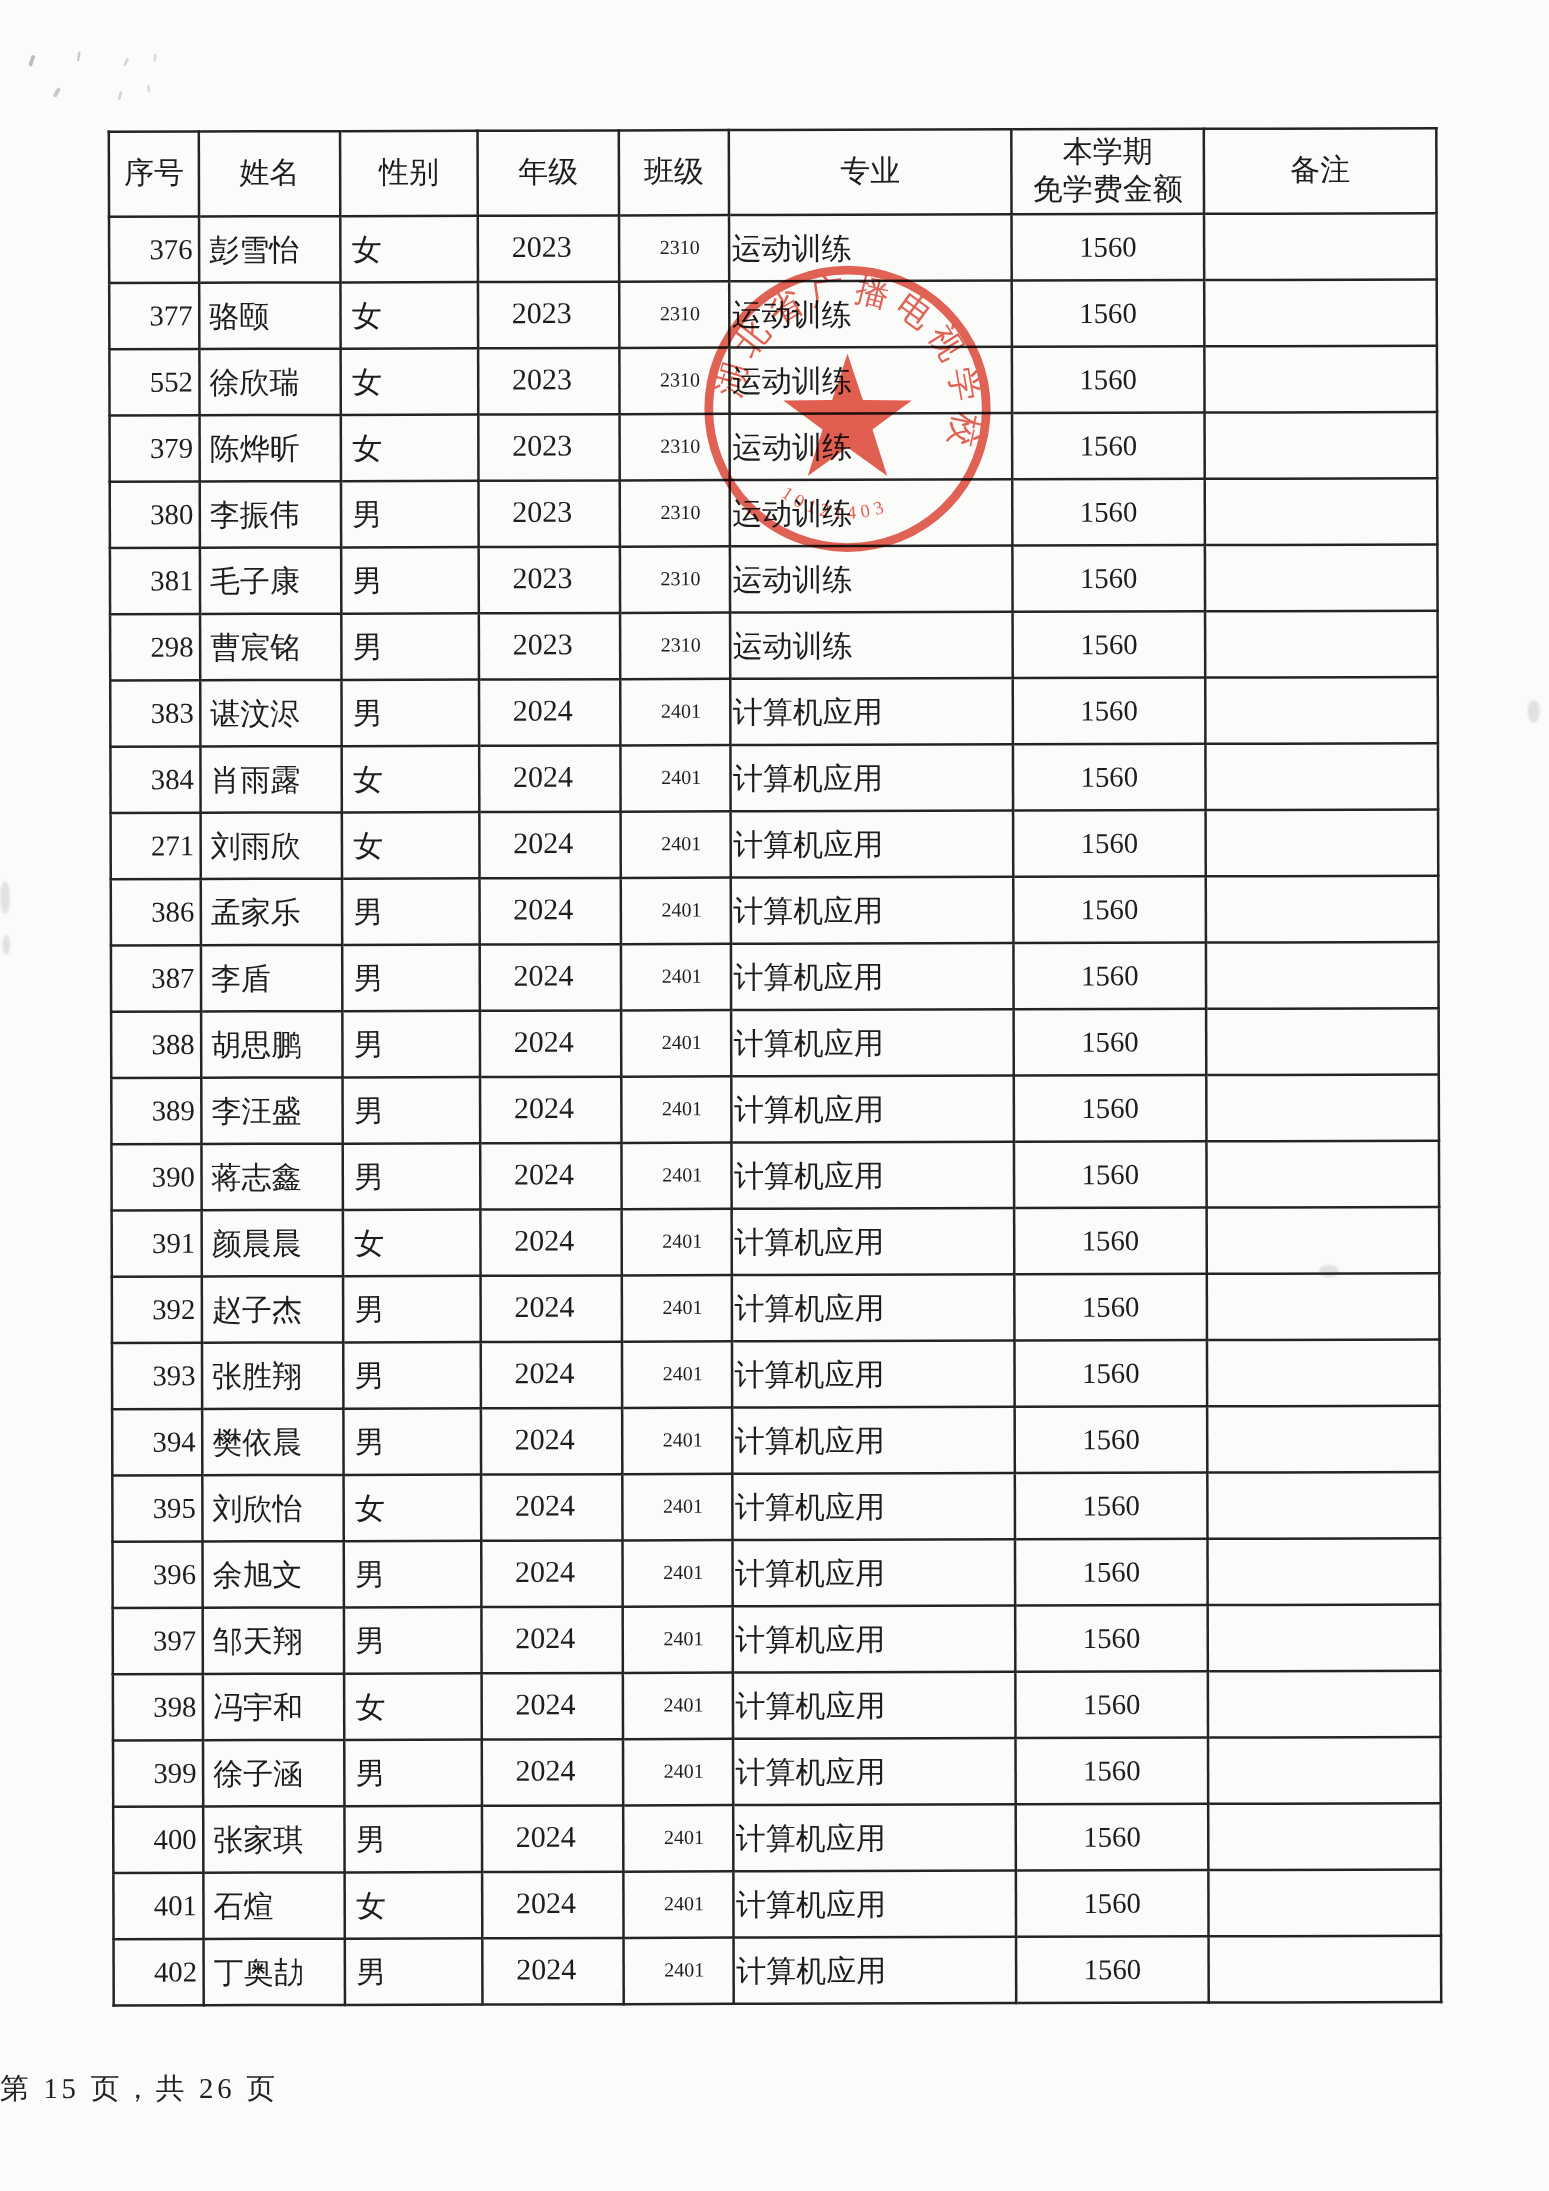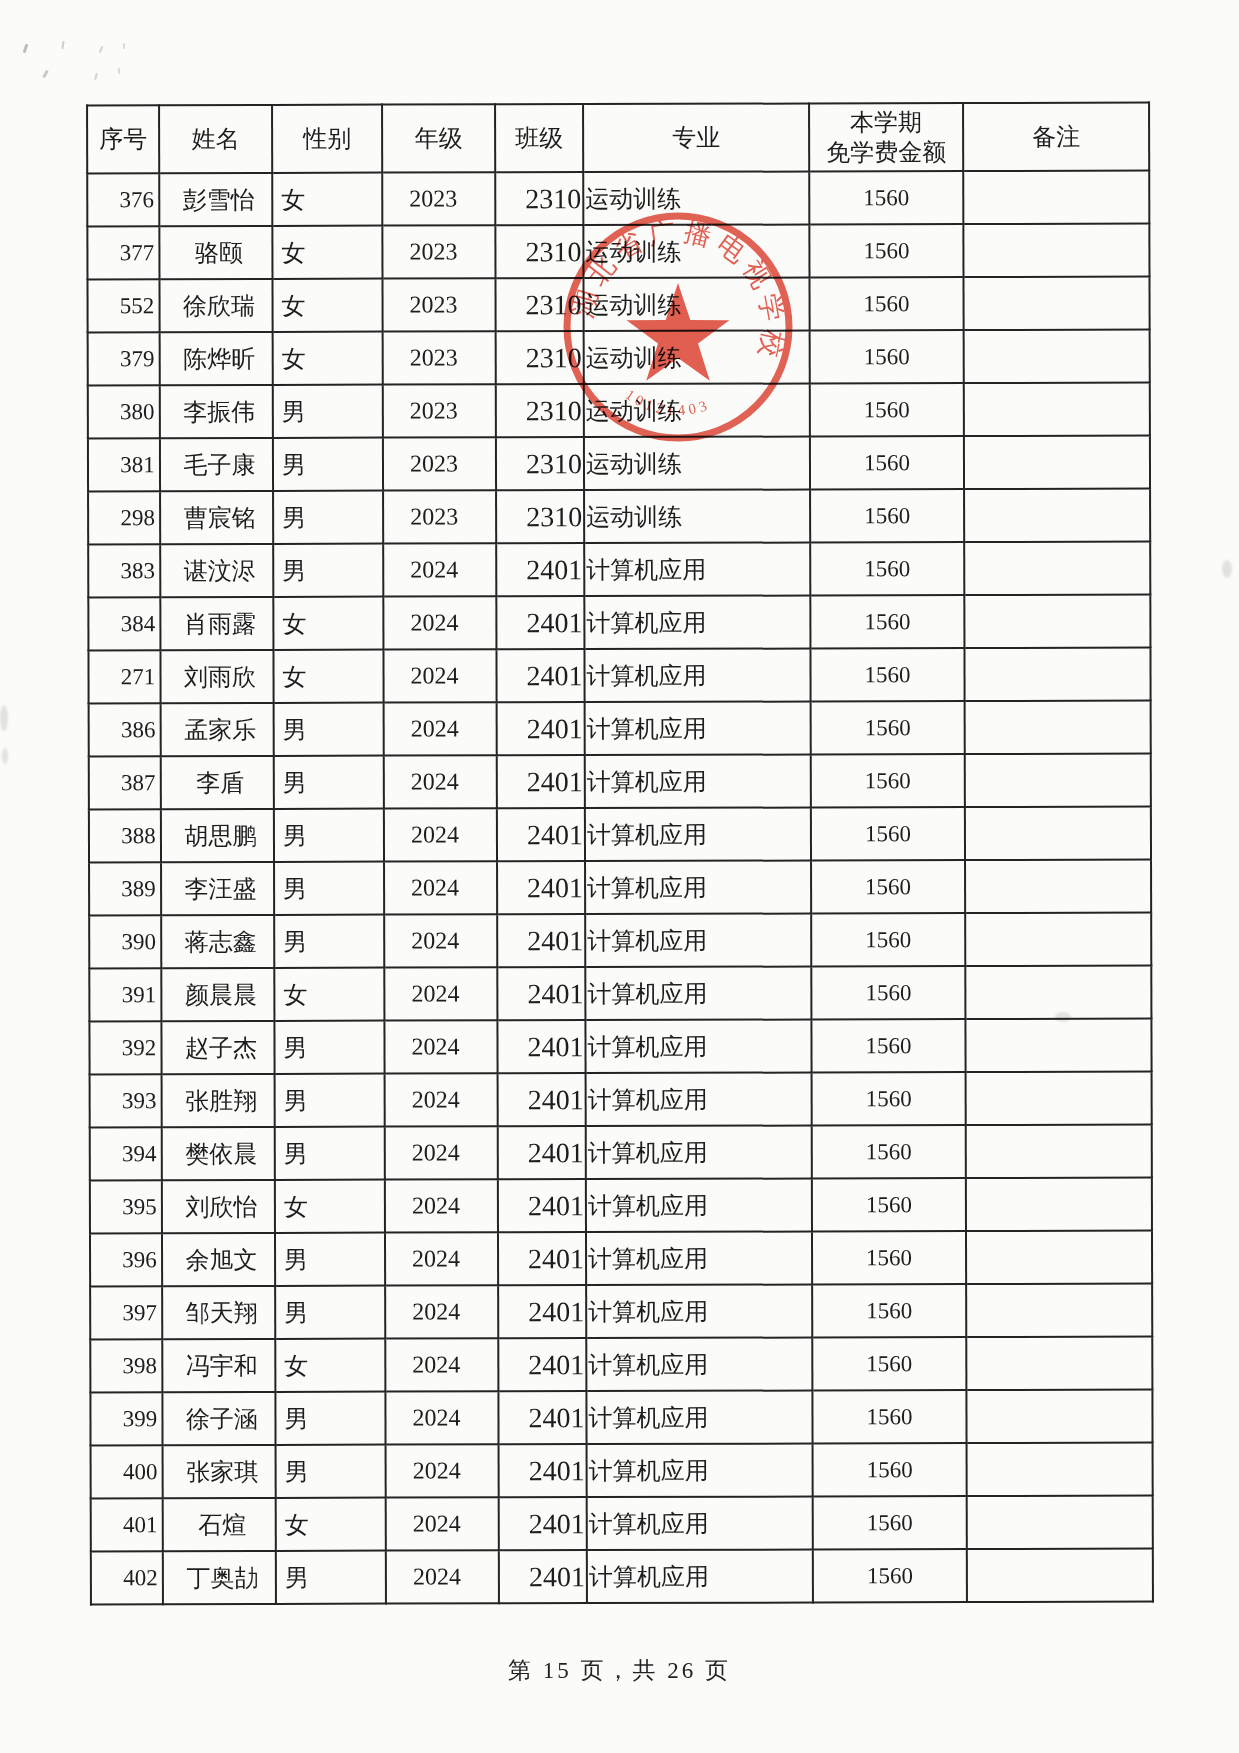--- a/index.html
+++ b/index.html
@@ -22,35 +22,35 @@
     border:2.5px solid #242424;
     overflow:hidden;white-space:nowrap;
     font-family:"Liberation Serif","DejaVu Serif",serif;
   }
   thead th{
     height:64px;font-size:24px;font-weight:normal;text-align:center;
     white-space:pre-line;line-height:1.25;vertical-align:middle;
   }
   tbody td{height:49px;font-size:24px;vertical-align:middle;}
   td.c-no{text-align:center;font-size:23px;padding-left:28px;}
-  td.c-name{padding-left:7px;text-align:center;}
+  td.c-name{padding-left:7px;text-align:left;}
   td.c-gender{padding-left:8px;text-align:left;}
   td.c-grade{padding-left:26px;text-align:left;font-size:24px;}
-  td.c-class{padding-left:10px;text-align:right;font-size:28px;}
+  td.c-class{padding-left:10px;text-align:center;font-size:16px;}
   td.c-major{text-align:left;}
   td.c-amount{text-align:center;font-size:23px;margin-left:18px;}
   td.c-note{}
   
   .stamp{
     position:absolute;left:558px;top:207px;width:240px;height:240px;
     mix-blend-mode:multiply;opacity:.88;pointer-events:none;
   }
   
   .footer{
-    position:absolute;left:0;right:0;top:1655px;text-align:center;
+    position:absolute;left:0;right:0;top:1655px;text-align:left;
     font-size:23px;letter-spacing:3px;color:#222;
     font-family:"Liberation Serif","DejaVu Serif",serif;
   }
 </style>
 </head>
 <body>
 
 <div class="pencil" style="left:24px;top:44px;width:3px;height:9px;transform:rotate(18deg);"></div>
 <div class="pencil" style="left:62px;top:41px;width:2px;height:8px;transform:rotate(10deg);opacity:.4;"></div>
 <div class="pencil" style="left:100px;top:46px;width:2px;height:7px;transform:rotate(25deg);opacity:.35;"></div>

